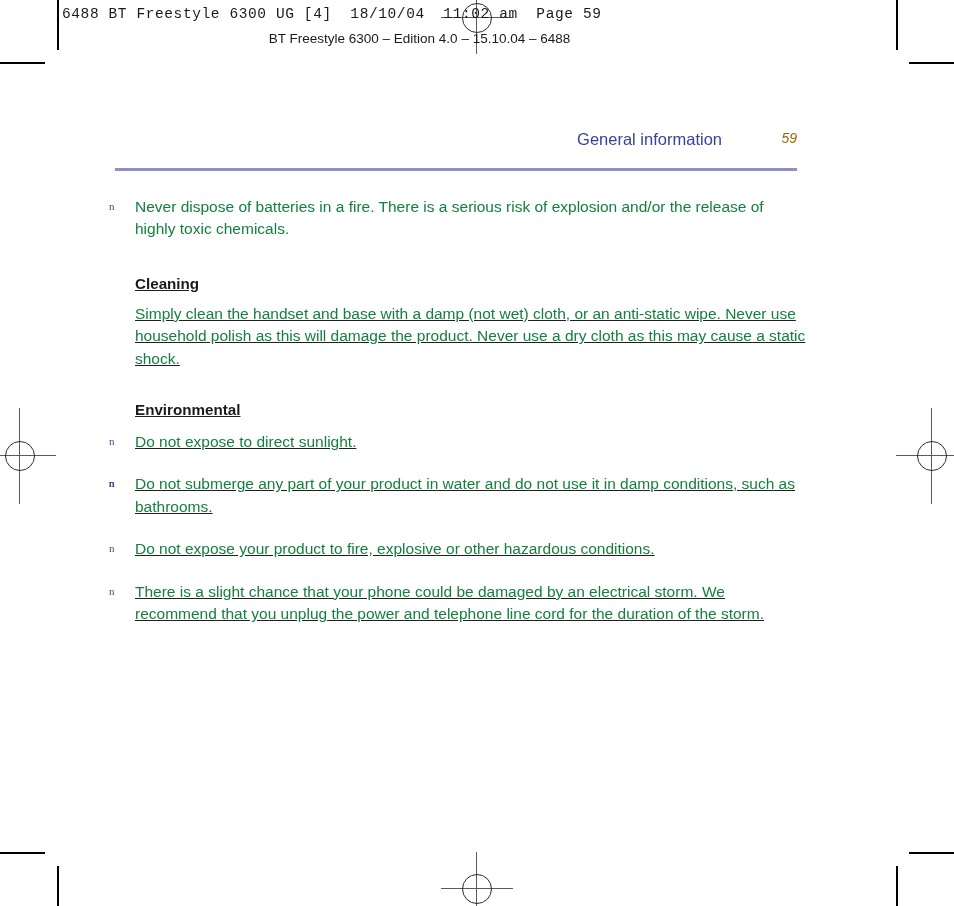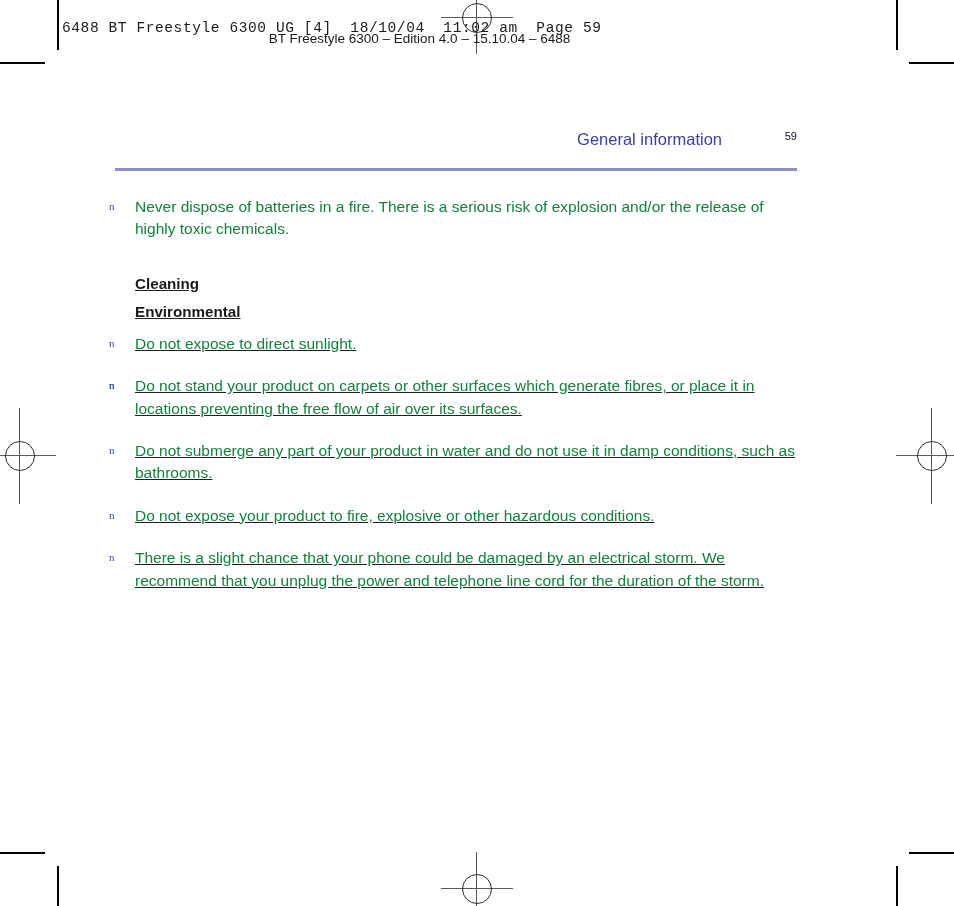--- a/index.html
+++ b/index.html
@@ -34,21 +34,21 @@
   .reg-mark .reg-v,
   .reg-mark .reg-h {
     position: absolute;
     background: #5a5a5a;
   }
 
   
   .slug-line-1 {
     position: absolute;
     left: 62px;
-    top: 20px;
+    top: 6px;
     font-family: "Liberation Mono", "DejaVu Sans Mono", monospace;
     font-size: 14.5px;
     letter-spacing: 0.6px;
     color: #1a1a1a;
     white-space: pre;
   }
   .slug-line-2 {
     position: absolute;
     left: 0;
     top: 31px;
@@ -76,22 +76,23 @@
     right: 75px;
     top: 0;
     font-size: 16.5px;
     color: #3a3f9c;
     white-space: nowrap;
   }
   .running-head .folio {
     position: absolute;
     right: 0;
     top: 0;
-    font-size: 11px;
-    color: #0f172a;
+    font-size: 14px;
+    color: #a16207;
+    font-style: italic;
   }
   .head-rule {
     position: absolute;
     left: 115px;
     top: 168px;
     width: 682px;
     height: 3px;
     background: #8f8fc4;
   }
 
@@ -189,37 +190,37 @@
 
   <div class="content">
 
     <div class="bullet-item" style="margin-bottom:34px;">
       <span class="bullet-glyph">n</span>
       <span class="bullet-text">Never dispose of batteries in a fire. There is a serious risk of explosion and/or the release of highly toxic chemicals.</span>
     </div>
 
     <div class="block">
       <div class="subhead">Cleaning</div>
+      <div class="para" style="margin-bottom:31px;">Simply clean the handset and base with a damp (not wet) cloth, or an anti-static wipe. Never use household polish as this will damage the product. Never use a dry cloth as this may cause a static shock.</div>
     </div>
 
     <div class="block">
       <div class="subhead" style="margin-bottom:13px;">Environmental</div>
 
       <div class="bullet-item">
         <span class="bullet-glyph">n</span>
         <span class="bullet-text">Do not expose to direct sunlight.</span>
       </div>
 
       <div class="bullet-item">
         <span class="bullet-glyph">n</span>
       </div>
 
       <div class="bullet-item">
         <span class="bullet-glyph">n</span>
-        <span class="bullet-text">Do not stand your product on carpets or other surfaces which generate fibres, or place it in locations preventing the free flow of air over its surfaces.</span>
       </div>
 
       <div class="bullet-item">
         <span class="bullet-glyph">n</span>
         <span class="bullet-text">Do not submerge any part of your product in water and do not use it in damp conditions, such as bathrooms.</span>
       </div>
 
       <div class="bullet-item">
         <span class="bullet-glyph">n</span>
         <span class="bullet-text">Do not expose your product to fire, explosive or other hazardous conditions.</span>

